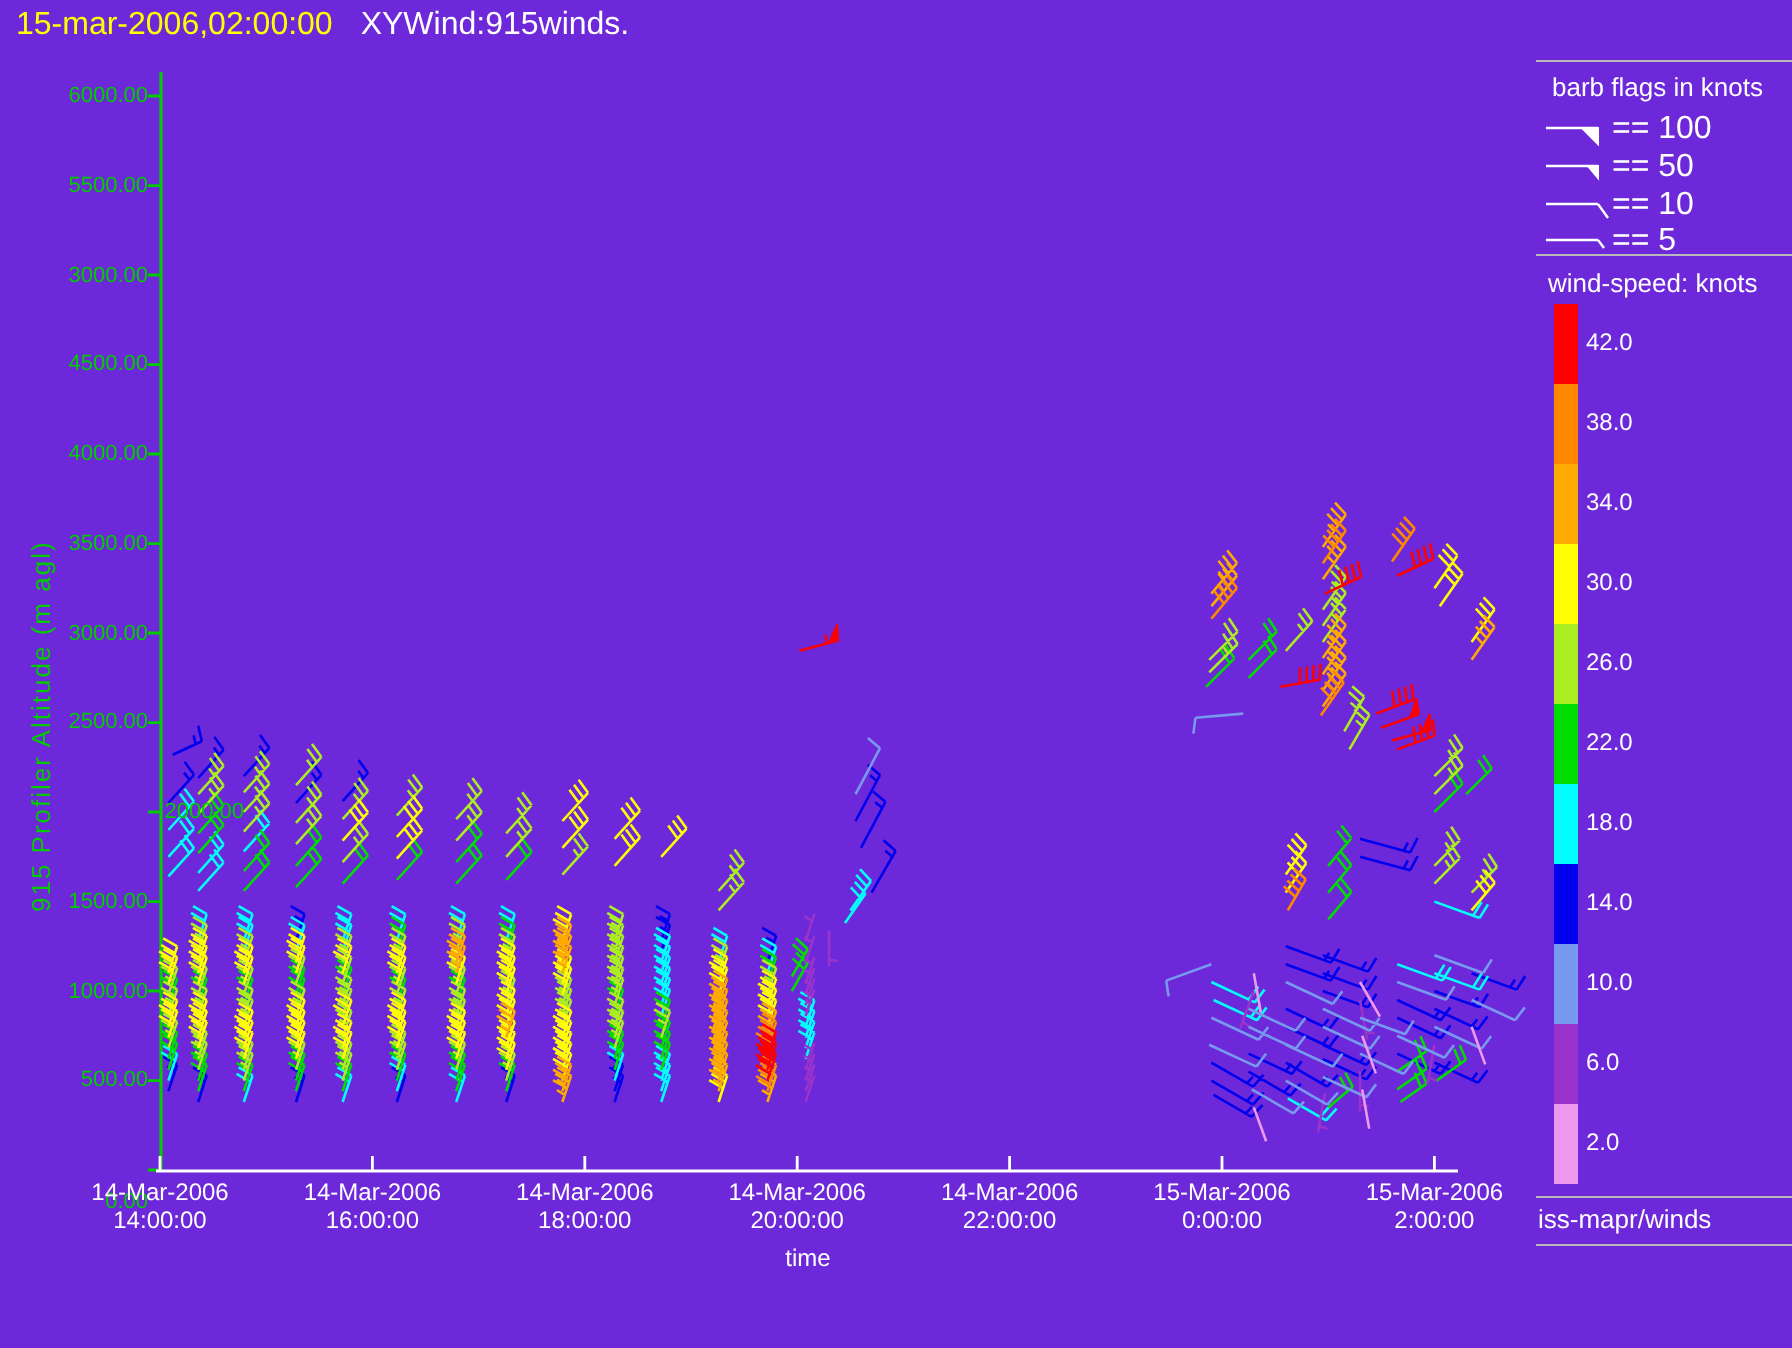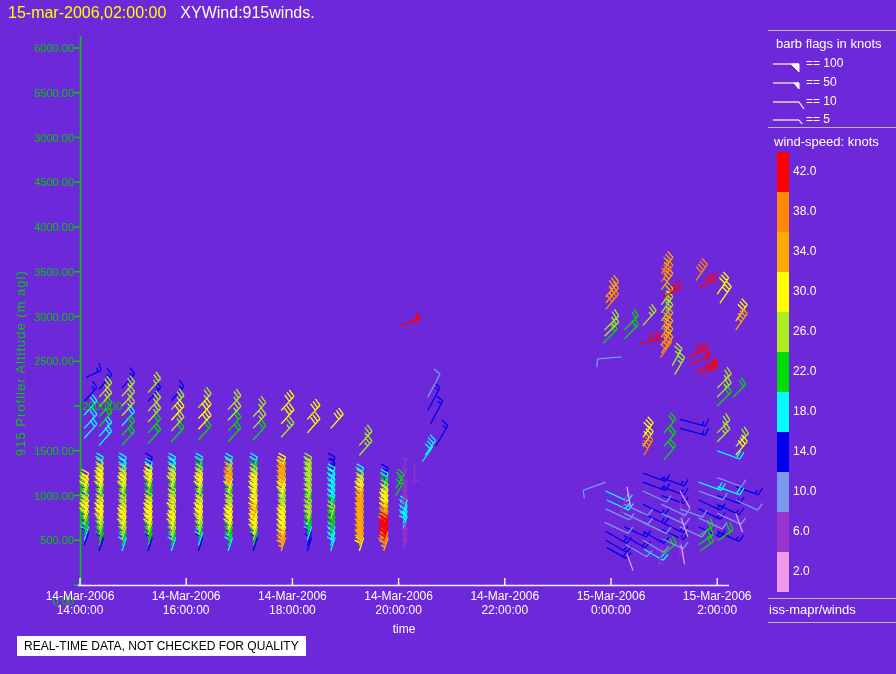--- a/index.html
+++ b/index.html
@@ -9,21 +9,21 @@
   #title{position:absolute;left:8px;top:4px;font-size:16px;white-space:nowrap;}
   #title .dt{color:#FFFF00;}
   #title .app{color:#FFFFFF;margin-left:14px;}
   .ylab{position:absolute;left:13px;top:456px;transform:rotate(-90deg);transform-origin:0 0;
         color:#00CC00;font-size:13px;letter-spacing:1px;white-space:nowrap;}
   .ytick{position:absolute;left:0;width:74px;text-align:right;color:#00CC00;font-size:11px;line-height:11px;}
   .xtick{position:absolute;text-align:center;color:#FFF;font-size:12px;line-height:14px;transform:translateX(-50%);white-space:nowrap;}
   .xaxis-title{position:absolute;color:#FFF;font-size:12px;transform:translateX(-50%);}
   .divider{position:absolute;left:768px;width:128px;height:1px;background:#B9B9B9;}
   .leg-title{position:absolute;color:#FFF;font-size:13px;white-space:nowrap;}
-  .leg-row-label{position:absolute;color:#FFF;font-size:12px;white-space:nowrap;}
+  .leg-row-label{position:absolute;color:#FFF;font-size:16px;white-space:nowrap;}
   #colorbar{position:absolute;left:777px;top:152px;width:12px;}
   .cb-seg{width:12px;height:40px;}
   .cb-label{position:absolute;left:793px;color:#FFF;font-size:12px;}
   #warnbox{position:absolute;left:17px;top:636px;height:20px;background:#FFF;color:#000;
            font-size:12px;line-height:20px;padding:0 7px;white-space:nowrap;}
   #source{position:absolute;left:769px;top:602px;color:#FFF;font-size:13px;white-space:nowrap;}
 </style>
 </head>
 <body>
 
@@ -123,15 +123,14 @@
       <div class="cb-label" style="top: 284px;">30.0</div>
       <div class="cb-label" style="top: 324px;">26.0</div>
       <div class="cb-label" style="top: 364px;">22.0</div>
       <div class="cb-label" style="top: 404px;">18.0</div>
       <div class="cb-label" style="top: 444px;">14.0</div>
       <div class="cb-label" style="top: 484px;">10.0</div>
       <div class="cb-label" style="top: 524px;">6.0</div>
       <div class="cb-label" style="top: 564px;">2.0</div>
     </div>
 
-  <div id="warnbox">REAL-TIME DATA, NOT CHECKED FOR QUALITY</div>
   <div id="source">iss-mapr/winds</div>
 </div>
 
 </body></html>

